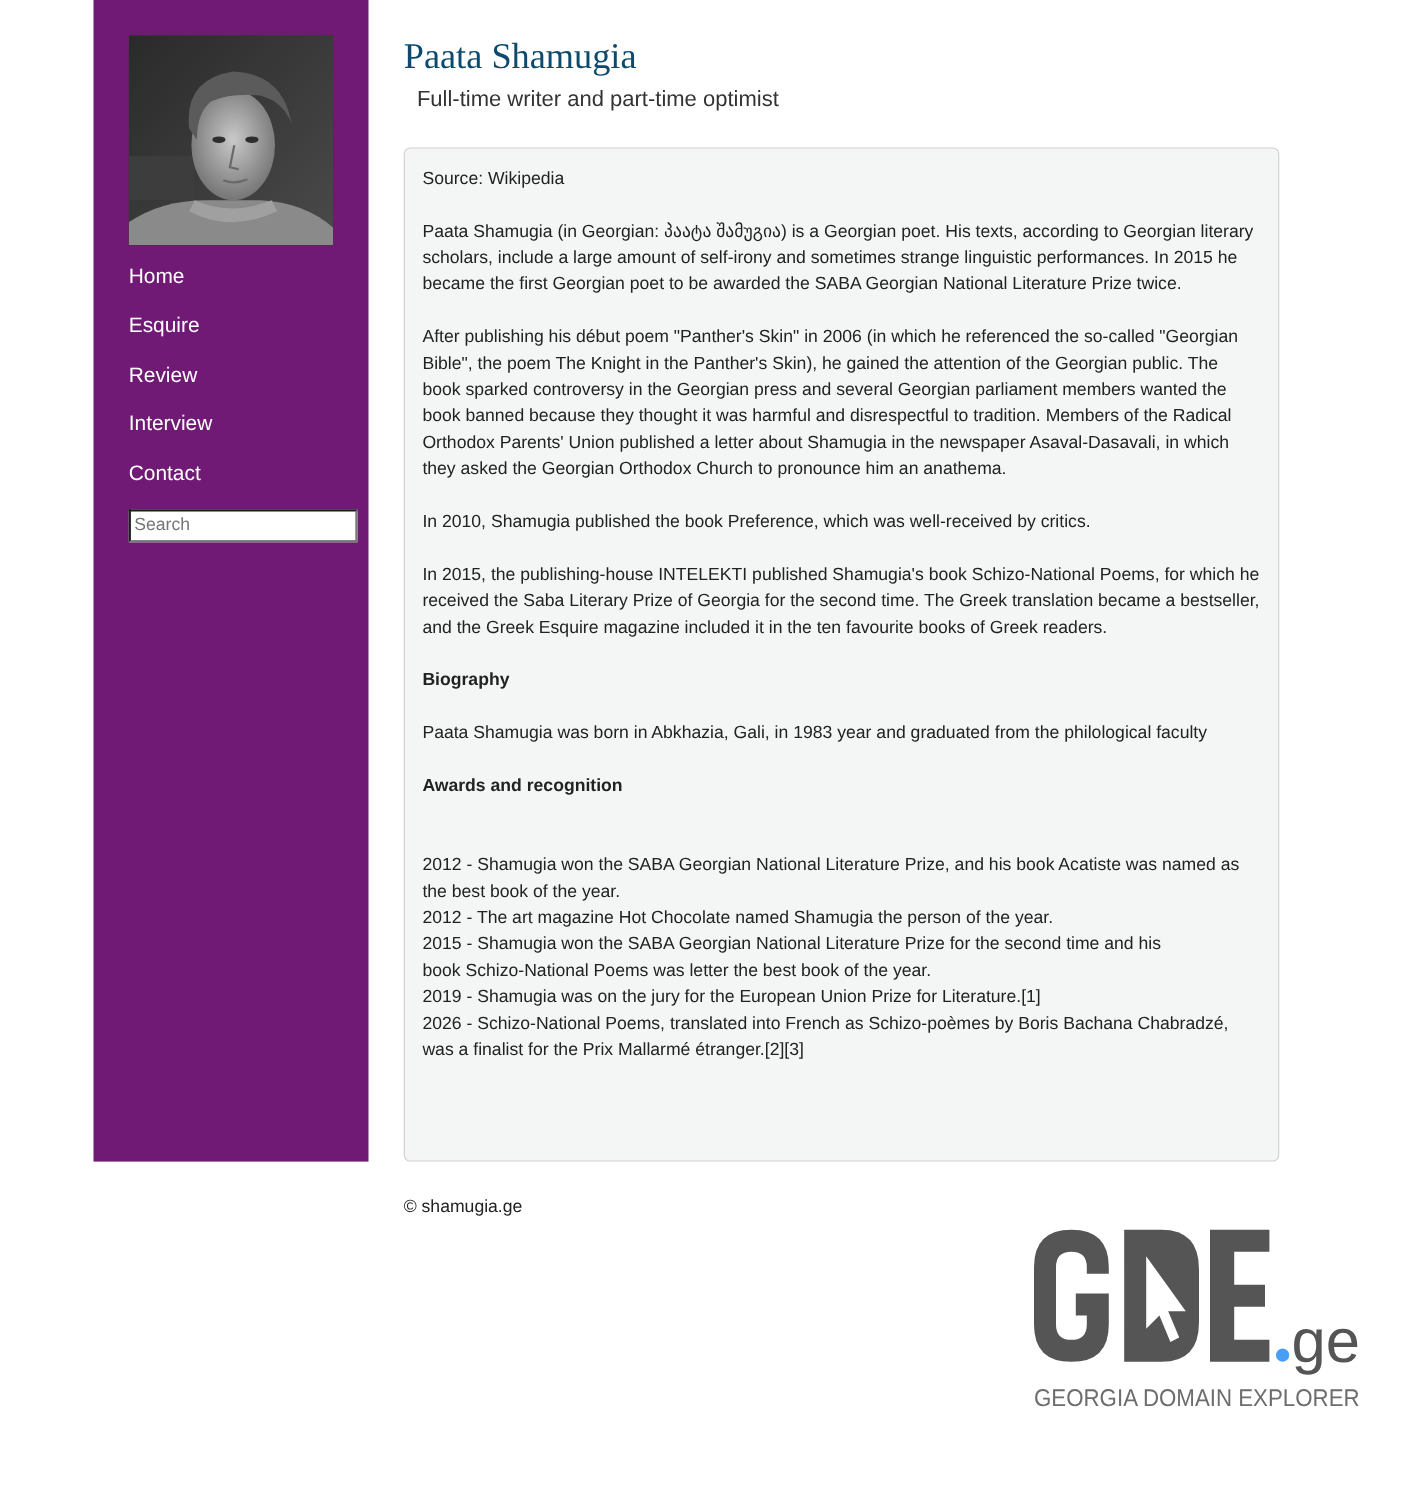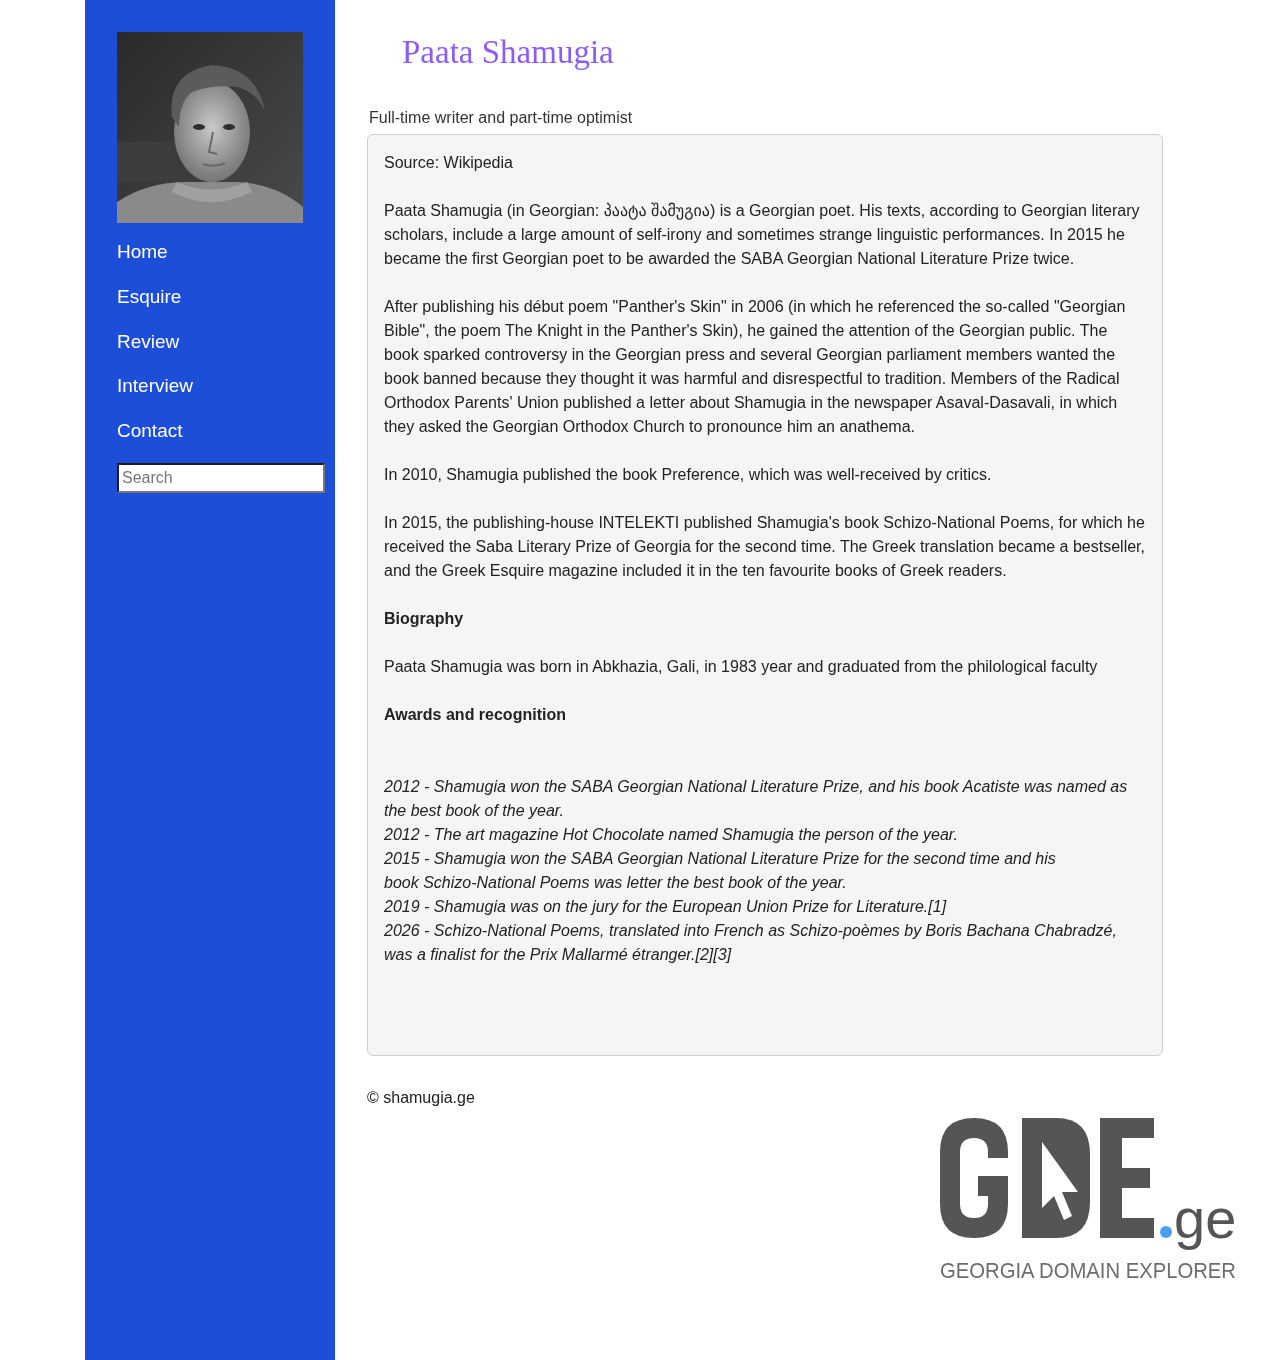--- a/index.html
+++ b/index.html
@@ -9,22 +9,22 @@
       background: #ffffff;
       font-family: "Liberation Sans", sans-serif;
       color: #222222;
       overflow: hidden;
     }
     .sidebar {
       position: absolute;
       left: 85px;
       top: 0;
       width: 250px;
-      height: 1360px;
-      background: #1d4ed8;
+      height: 1056px;
+      background: #701a75;
     }
     .avatar {
       position: absolute;
       left: 32px;
       top: 32px;
       width: 186px;
       height: 191px;
       overflow: hidden;
       background: #3a3a3a;
     }
@@ -67,52 +67,50 @@
       width: 796px;
     }
     .page-title {
       position: absolute;
       top: 32px;
       left: 0;
       font-family: "Liberation Serif", serif;
       font-weight: normal;
       font-size: 33px;
       line-height: 40px;
-      color: #8b5cf6;
+      color: #0c4a6e;
       white-space: nowrap;
-      margin-left: 35px;
     }
     .tagline {
       position: absolute;
       top: 80px;
-      left: 2px;
-      font-size: 16px;
+      left: 12px;
+      font-size: 20px;
       line-height: 20px;
       color: #333333;
       white-space: nowrap;
-      margin-top: 28px;
     }
     .content-box {
       position: absolute;
       top: 134px;
       left: 0;
       width: 796px;
       height: 922px;
       background: #f4f5f5;
       border: 1px solid #cfcfcf;
       border-radius: 6px;
       padding: 16px 16px;
       font-size: 16px;
       line-height: 24px;
       color: #222222;
     }
     .content-box p { margin: 0 0 24px 0; }
     .content-box p.heading { font-weight: bold; }
     .content-box .gap { height: 48px; }
-    .awards { list-style: none; font-style: italic; }
+    .awards { list-style: none; }
     .awards li { line-height: 24px; }
 
     .footer {
       position: absolute;
       top: 1088px;
       left: 0;
       font-size: 16px;
       line-height: 20px;
       color: #222222;
       white-space: nowrap;

